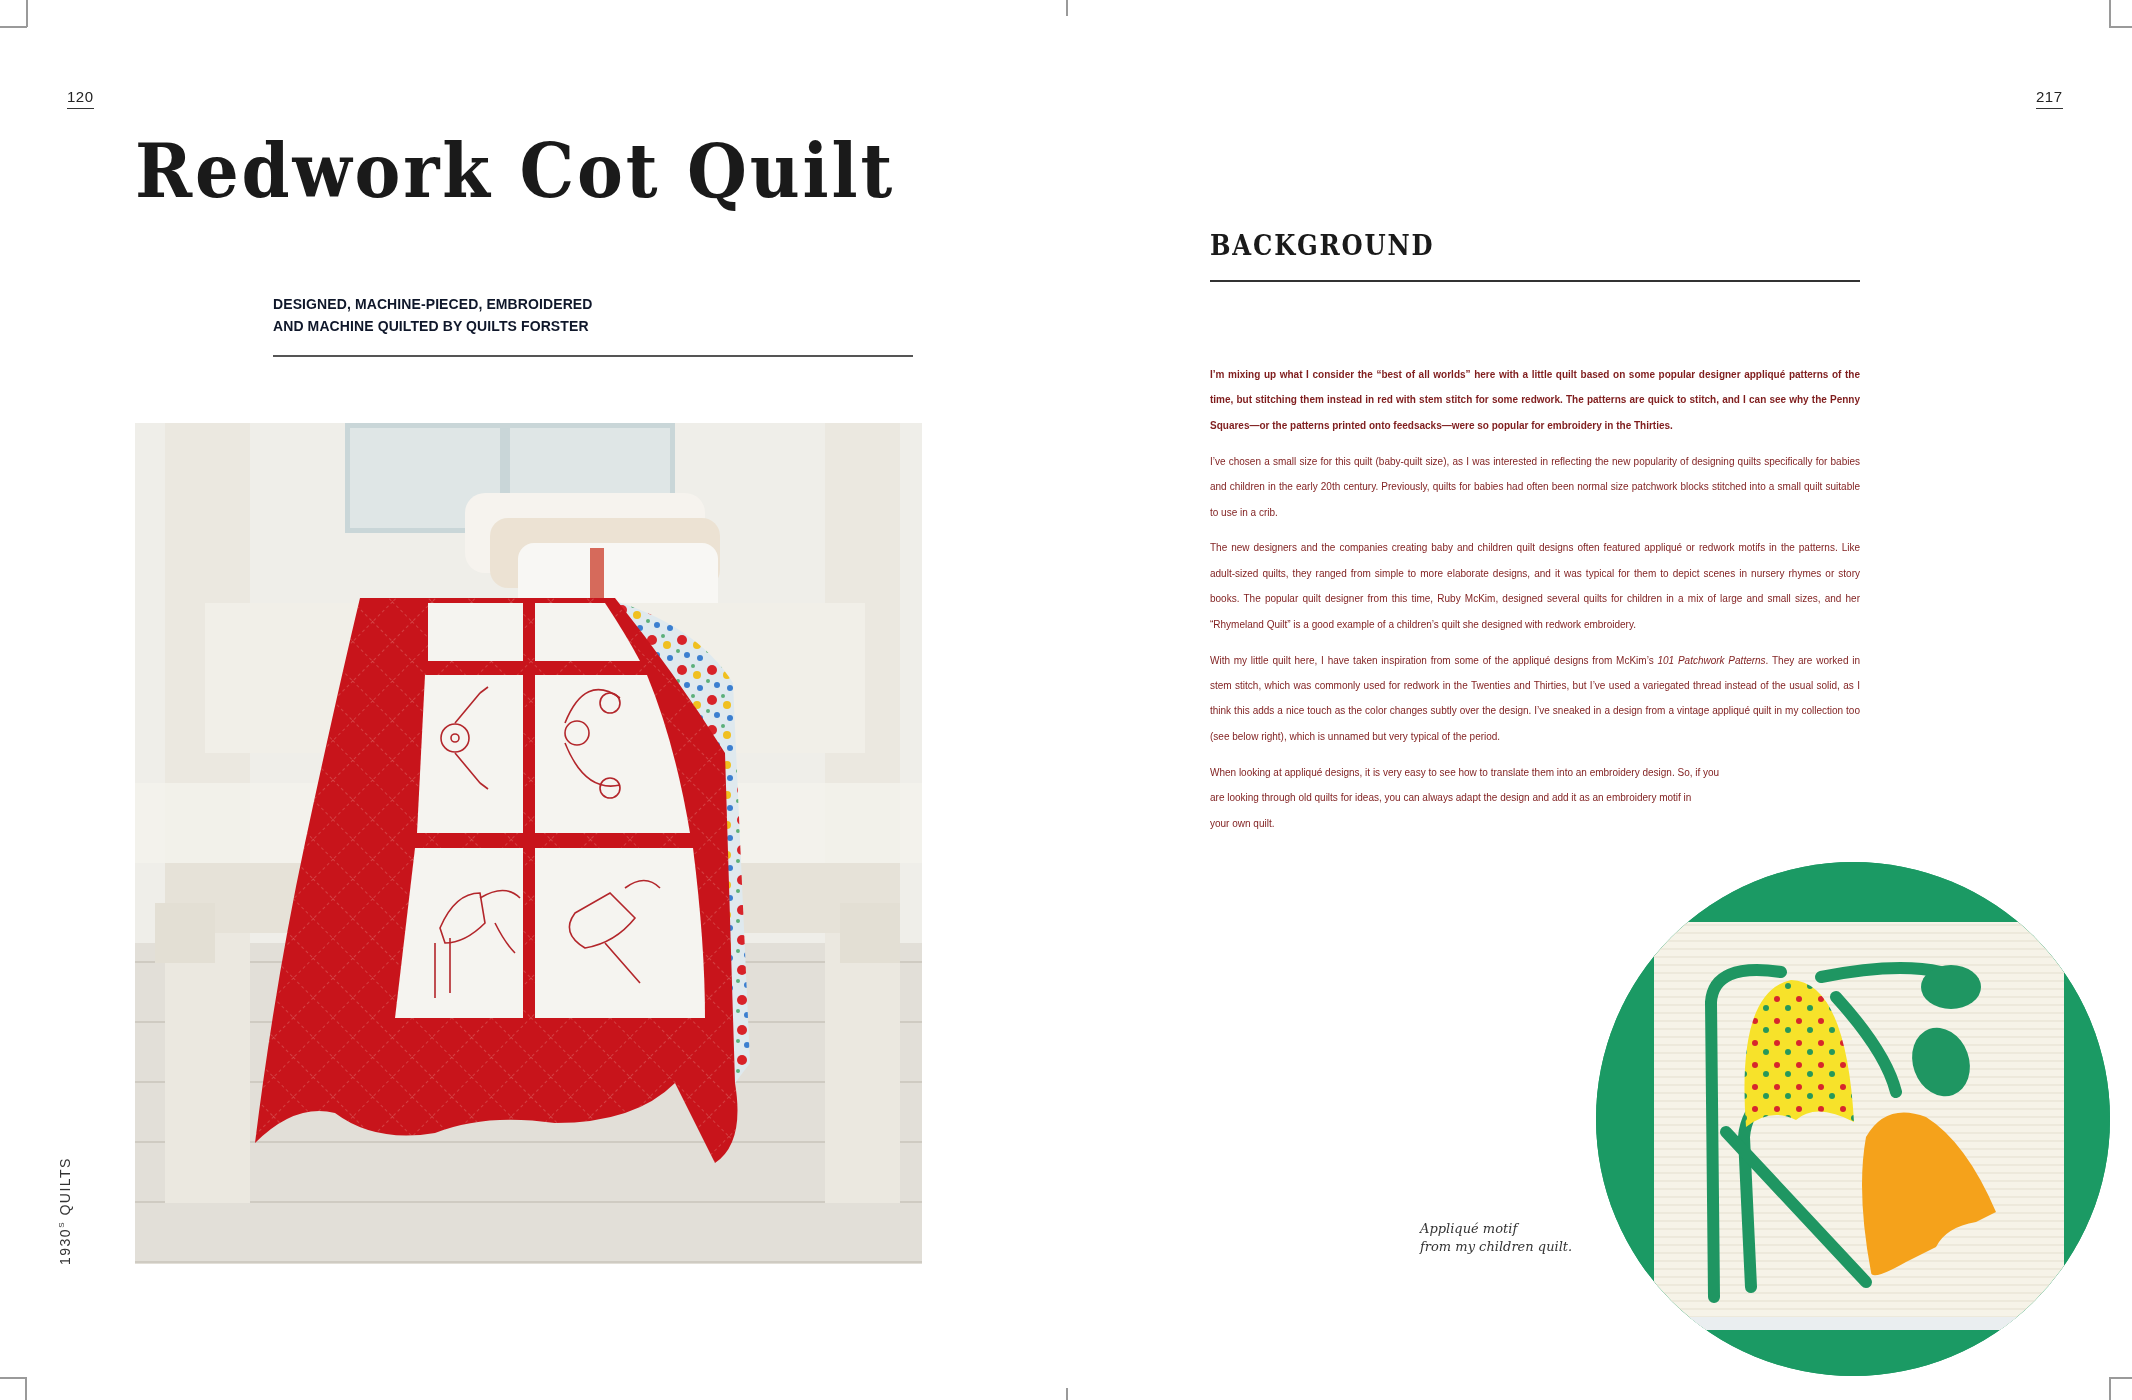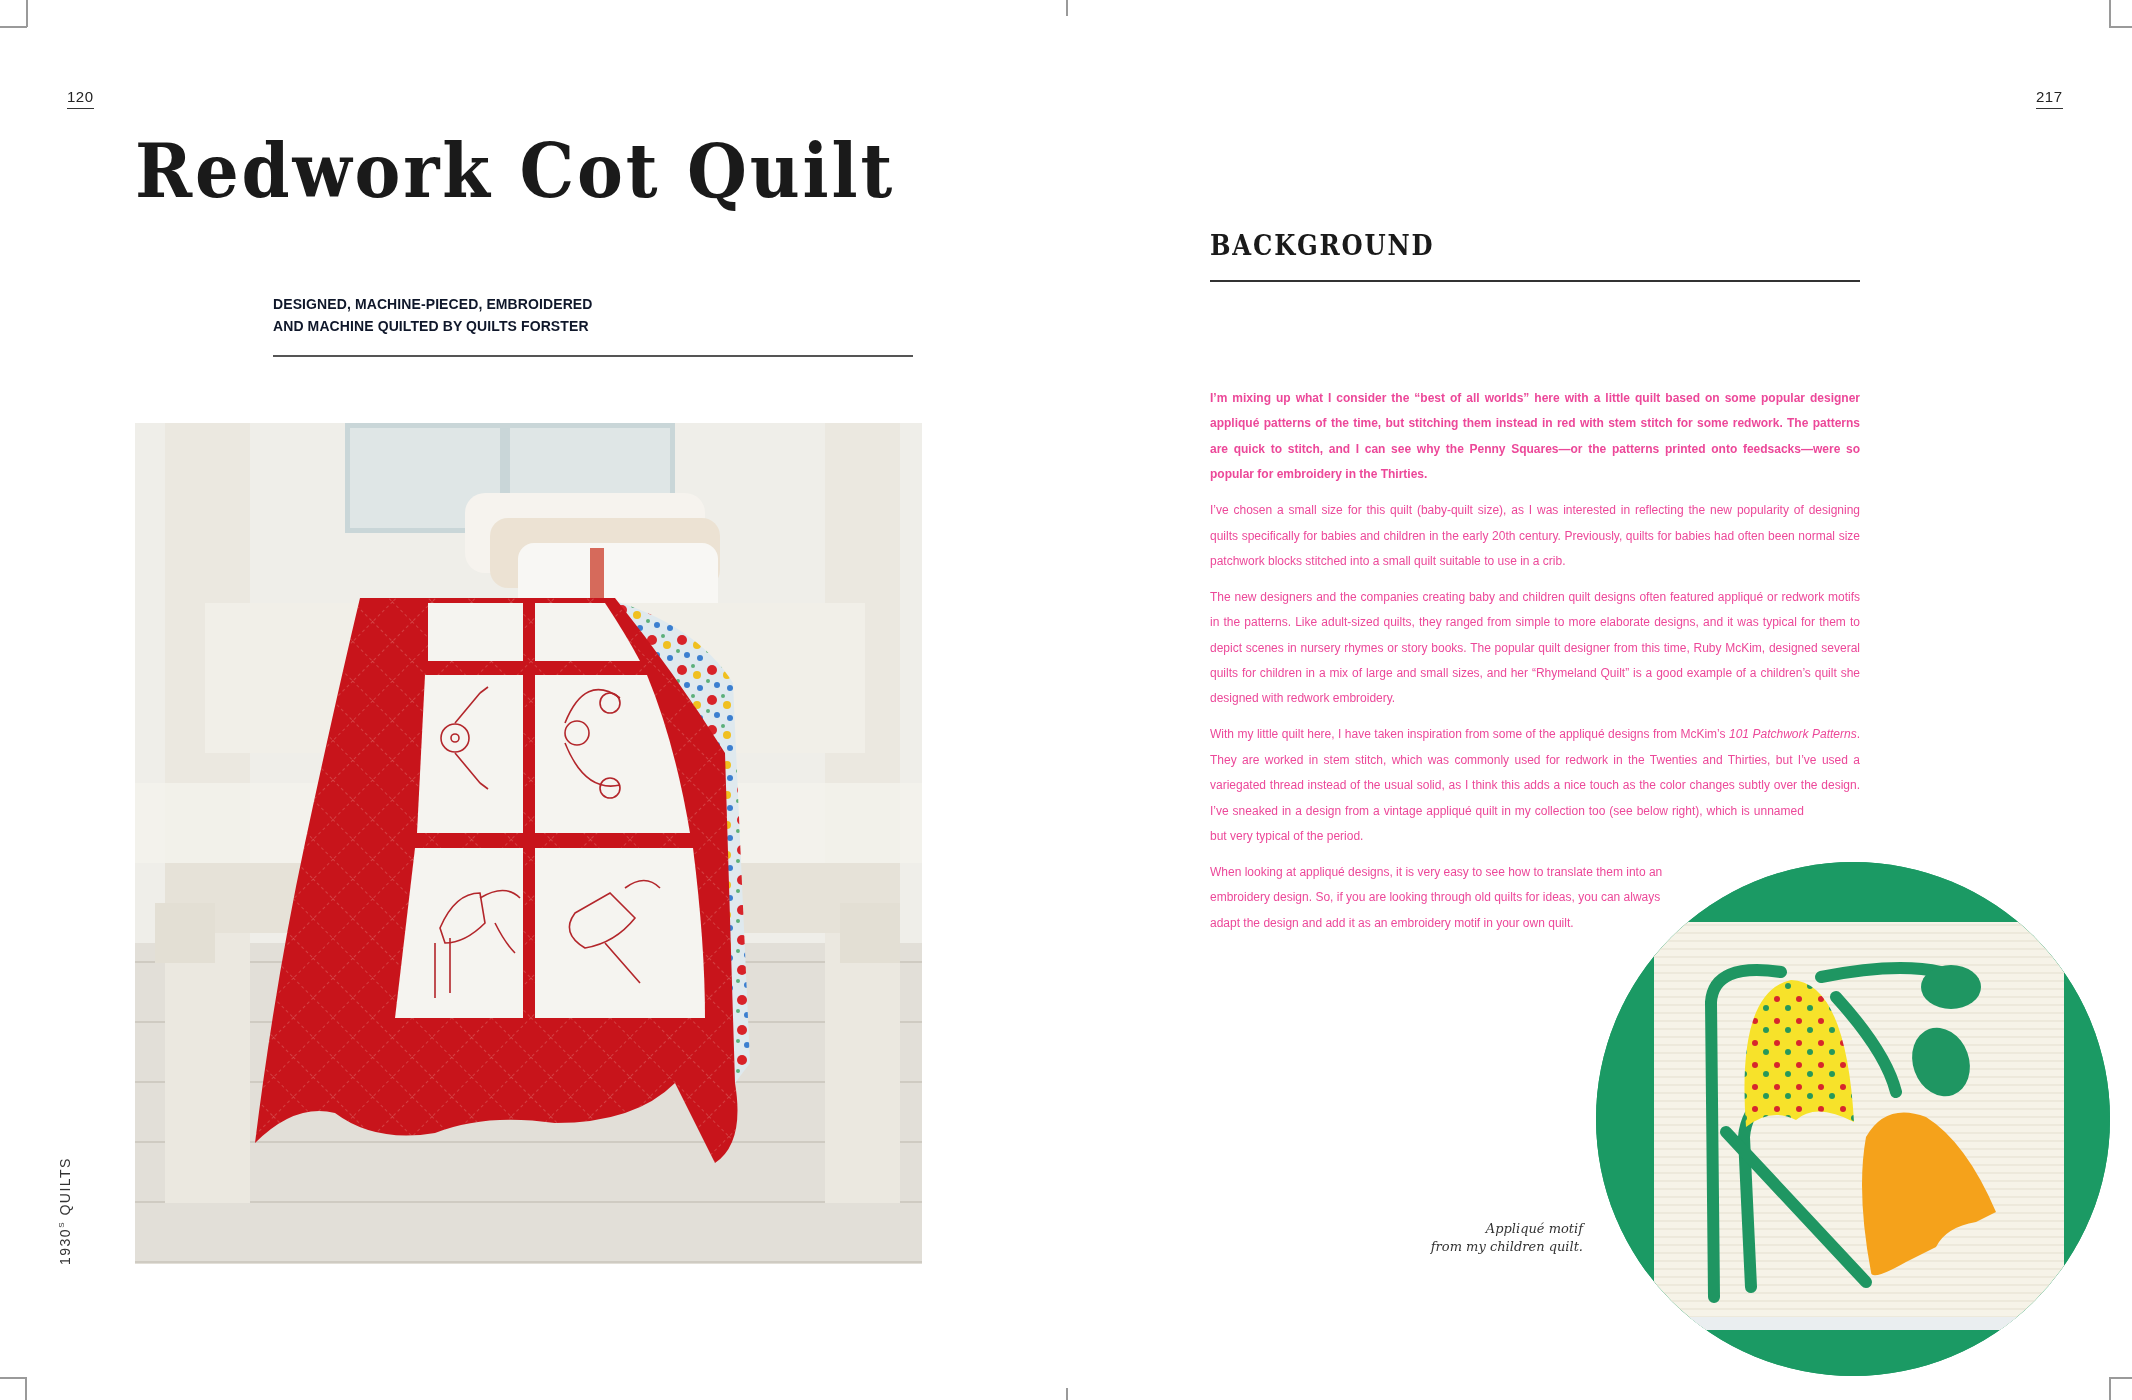--- a/index.html
+++ b/index.html
@@ -4,26 +4,26 @@
 <style>
   html, body { margin:0; padding:0; background:#ffffff; }
   body { width:2132px; height:1400px; position:relative; overflow:hidden; font-family:"Liberation Sans", sans-serif; color:#1e1e1e; }
   .crop { position:absolute; background:#9a9a9a; }
   .folio { position:absolute; top:89px; font-family:"Liberation Sans", sans-serif; font-size:15px; letter-spacing:0.5px; color:#222; padding-bottom:3px; border-bottom:1.5px solid #333; line-height:16px; }
   .title { position:absolute; left:135px; top:128px; font-family:"DejaVu Serif", serif; font-weight:bold; font-size:74px; letter-spacing:3px; color:#1a1a1a; transform:scaleX(0.93); transform-origin:left; white-space:nowrap; }
   .credit { position:absolute; left:273px; top:293px; font-family:"Liberation Sans", sans-serif; font-weight:bold; font-size:14px; line-height:22px; color:#0f172a; letter-spacing:0.1px; }
   .rule { position:absolute; height:1.5px; background:#555; }
   .photo { position:absolute; left:135px; top:423px; width:787px; height:841px; overflow:hidden; background:#ecebe6; }
   .section-head { position:absolute; left:1210px; top:230px; font-family:"DejaVu Serif", serif; font-weight:bold; font-size:27px; letter-spacing:2px; color:#1a1a1a; transform:scaleX(0.9); transform-origin:left; }
-  .body { position:absolute; left:1210px; top:362px; width:650px; font-family:"Liberation Sans", sans-serif; font-size:12px; line-height:25.4px; color:#ec4899;margin-top:24px; }
+  .body { position:absolute; left:1210px; top:362px; width:650px; font-family:"Liberation Sans", sans-serif; font-size:10px; line-height:25.4px; color:#7f1d1d; }
   .body p { margin:0 0 10.5px 0; text-align:justify; }
   .body p.lead { font-weight:bold; }
   .circle-float { float:right; width:330px; height:470px; shape-outside:circle(50% at 100% 60%); margin-top:50px; }
   .circle { position:absolute; left:1596px; top:862px; width:514px; height:514px; border-radius:50%; overflow:hidden; background:#1b9a64; }
-  .caption { position:absolute; left:1420px; top:1220px; width:163px; text-align:right; font-family:"DejaVu Serif", serif; font-style:italic; font-size:13px; line-height:18px; color:#333; }
+  .caption { position:absolute; left:1420px; top:1220px; width:163px; font-family:"DejaVu Serif", serif; font-style:italic; font-size:13px; line-height:18px; color:#333; }
   .spine { position:absolute; left:57px; top:1265px; transform:rotate(-90deg); transform-origin:left top; font-family:"Liberation Sans", sans-serif; font-size:14px; letter-spacing:1.5px; color:#333; white-space:nowrap; }
   .spine sup { font-size:8px; }
 </style>
 </head>
 <body>
 
 <div class="crop" style="left:26px; top:0; width:1.5px; height:27px;"></div>
 <div class="crop" style="left:0; top:26px; width:27px; height:1.5px;"></div>
 <div class="crop" style="left:1066px; top:0; width:1.5px; height:16px;"></div>
 <div class="crop" style="left:2109px; top:0; width:1.5px; height:27px;"></div>

